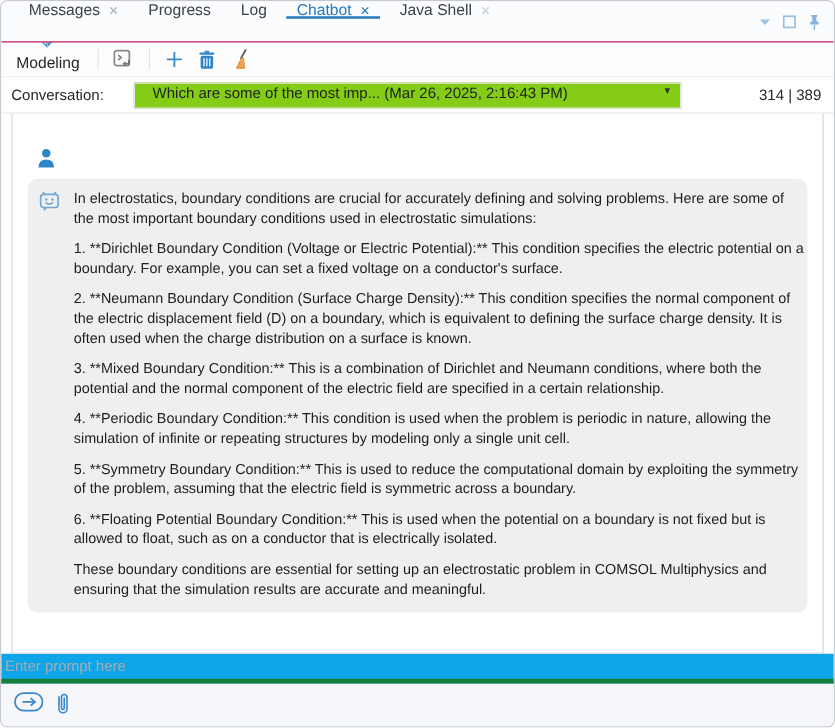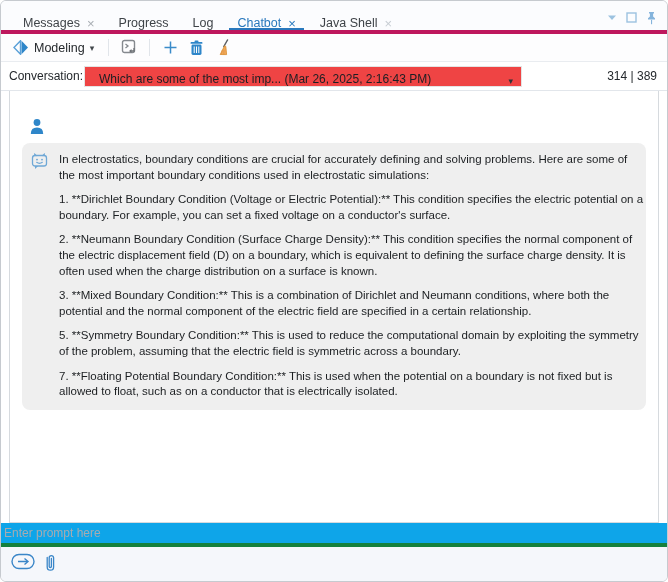--- a/index.html
+++ b/index.html
@@ -5,22 +5,22 @@
   * { margin:0; padding:0; box-sizing:border-box; }
   html,body { background:#ffffff; font-family:"Liberation Sans", sans-serif; }
   .window {
     position:relative; width:668px; height:582px;
     border:1px solid #c6cacf; border-radius:6px; overflow:hidden;
     background:#ffffff; display:flex; flex-direction:column;
   }
 
   
   .tabbar {
-    height:33px; background:#fbfcfe; border-bottom:4px solid #be185d;
-    display:flex; align-items:flex-end; padding-left:10px; position:relative;
+    height:33px; background:#fbfcfe; border-bottom:1px solid #be185d;
+    display:flex; align-items:flex-start; padding-left:10px; position:relative;
     flex:none;
   }
   .tab {
     display:flex; align-items:center; gap:7px; padding:0 12px;
     font-size:12.5px; color:#3e4348; cursor:default; position:relative;
   }
   .tab .close { font-size:13px; color:#a8adb3; line-height:1; }
   .tab.dim-close .close { color:#c6ccd2; }
   .tab.active { color:#2878bd; }
   .tab.active .close { color:#2878bd; }
@@ -32,35 +32,35 @@
     position:absolute; right:10px; top:0; height:33px;
     display:flex; align-items:center; gap:9px;
   }
 
   
   .toolbar {
     height:28px; background:#fdfdfe; border-bottom:1px solid #e9ecf0;
     display:flex; align-items:center; padding:0 8px; gap:6px; flex:none;
   }
   .tool-group { display:flex; align-items:center; gap:6px; }
-  .model-btn { display:flex; align-items:center; gap:5px; padding:2px 4px; }
+  .model-btn { display:flex; align-items:center; gap:5px; padding:2px 4px;flex-direction:column; }
   .model-btn .label { font-size:12.5px; color:#24282c; }
   .caret { font-size:9px; color:#43484d; }
   .vsep { width:1px; height:17px; background:#e1e5ea; margin:0 4px; }
   .tool-btn { display:flex; align-items:center; justify-content:center; width:20px; height:20px; }
 
   
   .convrow {
     height:29px; background:#ffffff; border-bottom:1px solid #e2e6eb;
     display:flex; align-items:center; padding:0 8px; flex:none;
   }
-  .convrow .conv-label { font-size:12px; color:#24282c; margin-right:1px; }
+  .convrow .conv-label { font-size:12px; color:#24282c; margin-right:24px; }
   .combo {
-    width:438px; height:21px; background:#ef4444; border:1px solid #e4e4e4;
-    display:flex; align-items:flex-end; padding:0 8px 0 14px; position:relative;
+    width:438px; height:21px; background:#84cc16; border:1px solid #e4e4e4;
+    display:flex; align-items:flex-start; padding:0 8px 0 14px; position:relative;
   }
   .combo .combo-text { font-size:12px; color:#1c1f23; white-space:nowrap; overflow:hidden; flex:1; }
   .combo .caret { font-size:9px; color:#303336; margin-left:6px; }
   .tokens { margin-left:auto; display:flex; align-items:baseline; gap:10px; padding-right:2px; }
   .tokens .tk-label { font-size:12px; color:#24282c; }
   .tokens .tk-value { font-size:12px; color:#24282c;margin-left:32px; }
 
   
   .chatwrap { flex:none; height:432px; padding:0 8px; background:#ffffff; }
   .chatview {
@@ -210,22 +210,24 @@
             <circle cx="12" cy="7.6" r="0.95" fill="#6fa8d6"></circle>
             <path d="M6.7 10.3 Q9.5 12.3 12.3 10.3" fill="none" stroke="#6fa8d6" stroke-width="1.2" stroke-linecap="round"></path>
             <path d="M5 14 L5 17 L8.2 14 Z" fill="#6fa8d6"></path>
           </svg>
         </span>
         <div class="bot-text">
           <p>In electrostatics, boundary conditions are crucial for accurately defining and solving problems. Here are some of the most important boundary conditions used in electrostatic simulations:</p>
           <p>1. **Dirichlet Boundary Condition (Voltage or Electric Potential):** This condition specifies the electric potential on a boundary. For example, you can set a fixed voltage on a conductor's surface.</p>
           <p>2. **Neumann Boundary Condition (Surface Charge Density):** This condition specifies the normal component of the electric displacement field (D) on a boundary, which is equivalent to defining the surface charge density. It is often used when the charge distribution on a surface is known.</p>
           <p>3. **Mixed Boundary Condition:** This is a combination of Dirichlet and Neumann conditions, where both the potential and the normal component of the electric field are specified in a certain relationship.</p>
+          <p>4. **Periodic Boundary Condition:** This condition is used when the problem is periodic in nature, allowing the simulation of infinite or repeating structures by modeling only a single unit cell.</p>
           <p>5. **Symmetry Boundary Condition:** This is used to reduce the computational domain by exploiting the symmetry of the problem, assuming that the electric field is symmetric across a boundary.</p>
-          <p>7. **Floating Potential Boundary Condition:** This is used when the potential on a boundary is not fixed but is allowed to float, such as on a conductor that is electrically isolated.</p>
+          <p>6. **Floating Potential Boundary Condition:** This is used when the potential on a boundary is not fixed but is allowed to float, such as on a conductor that is electrically isolated.</p>
+          <p>These boundary conditions are essential for setting up an electrostatic problem in COMSOL Multiphysics and ensuring that the simulation results are accurate and meaningful.</p>
         </div>
       </div>
 
     </div>
   </div>
 
   <div class="promptrow">
     <input type="text" placeholder="Enter prompt here" style="">
   </div>
 

